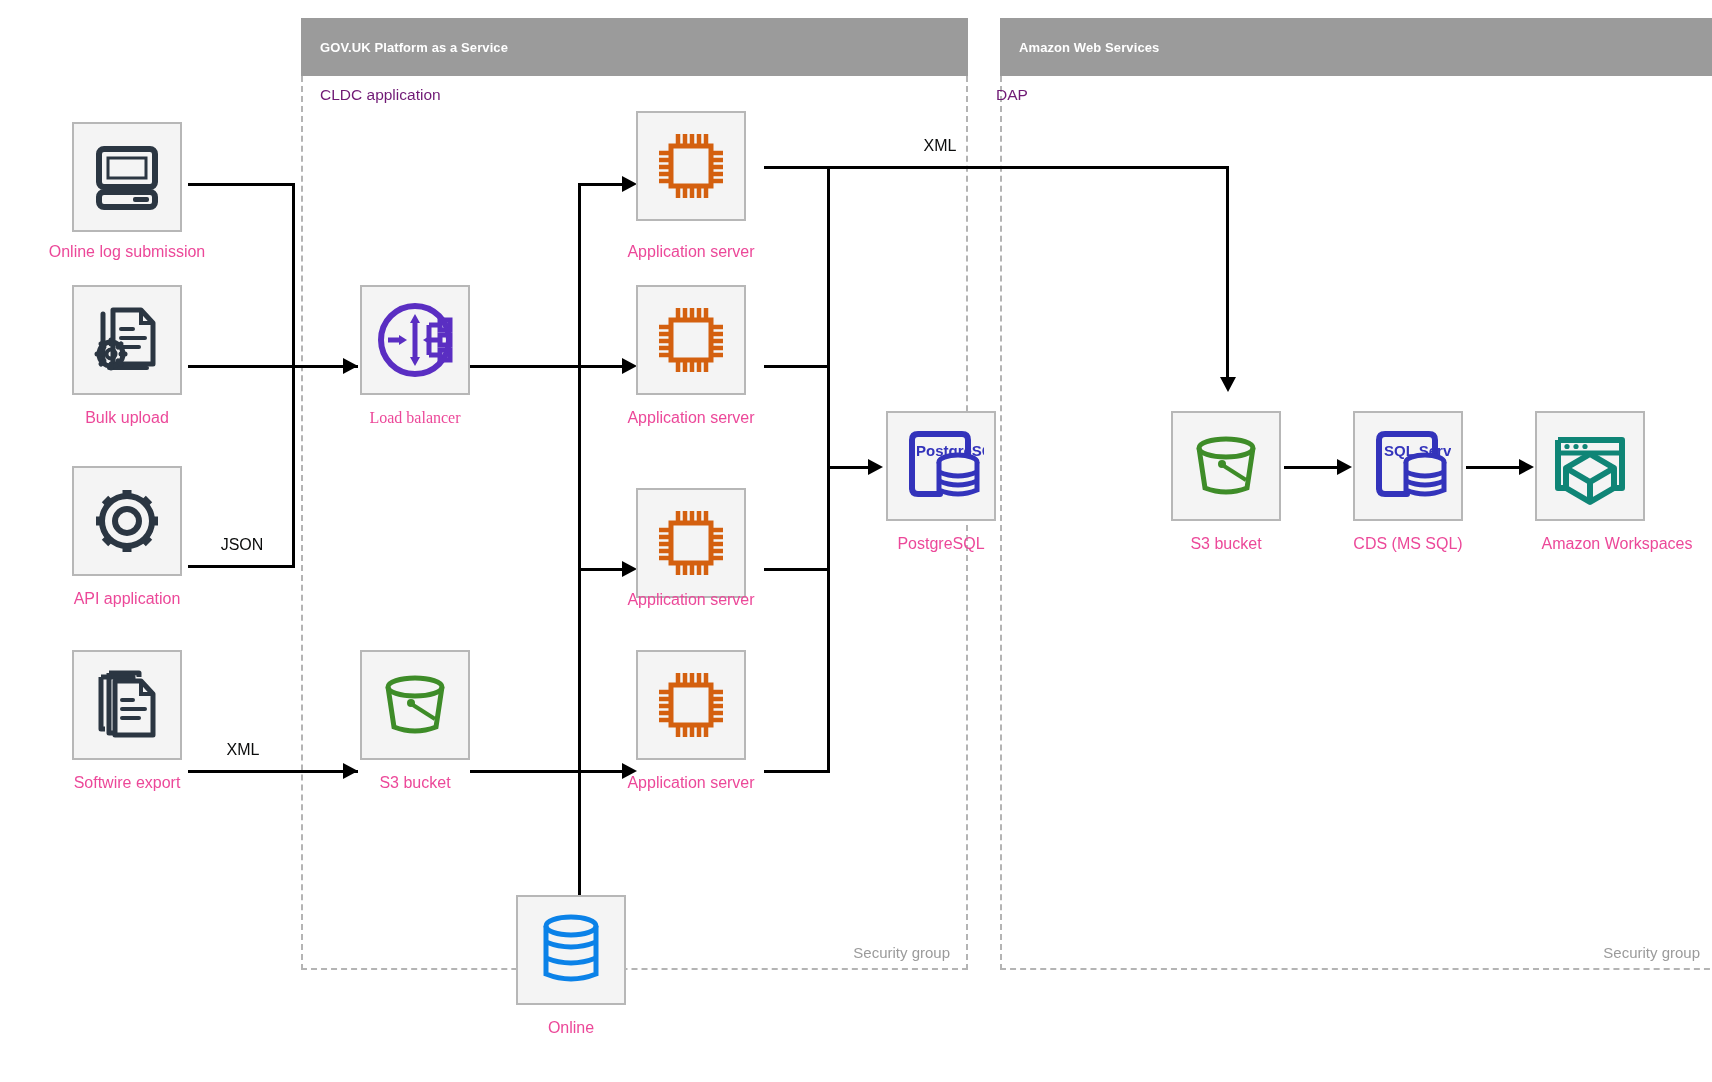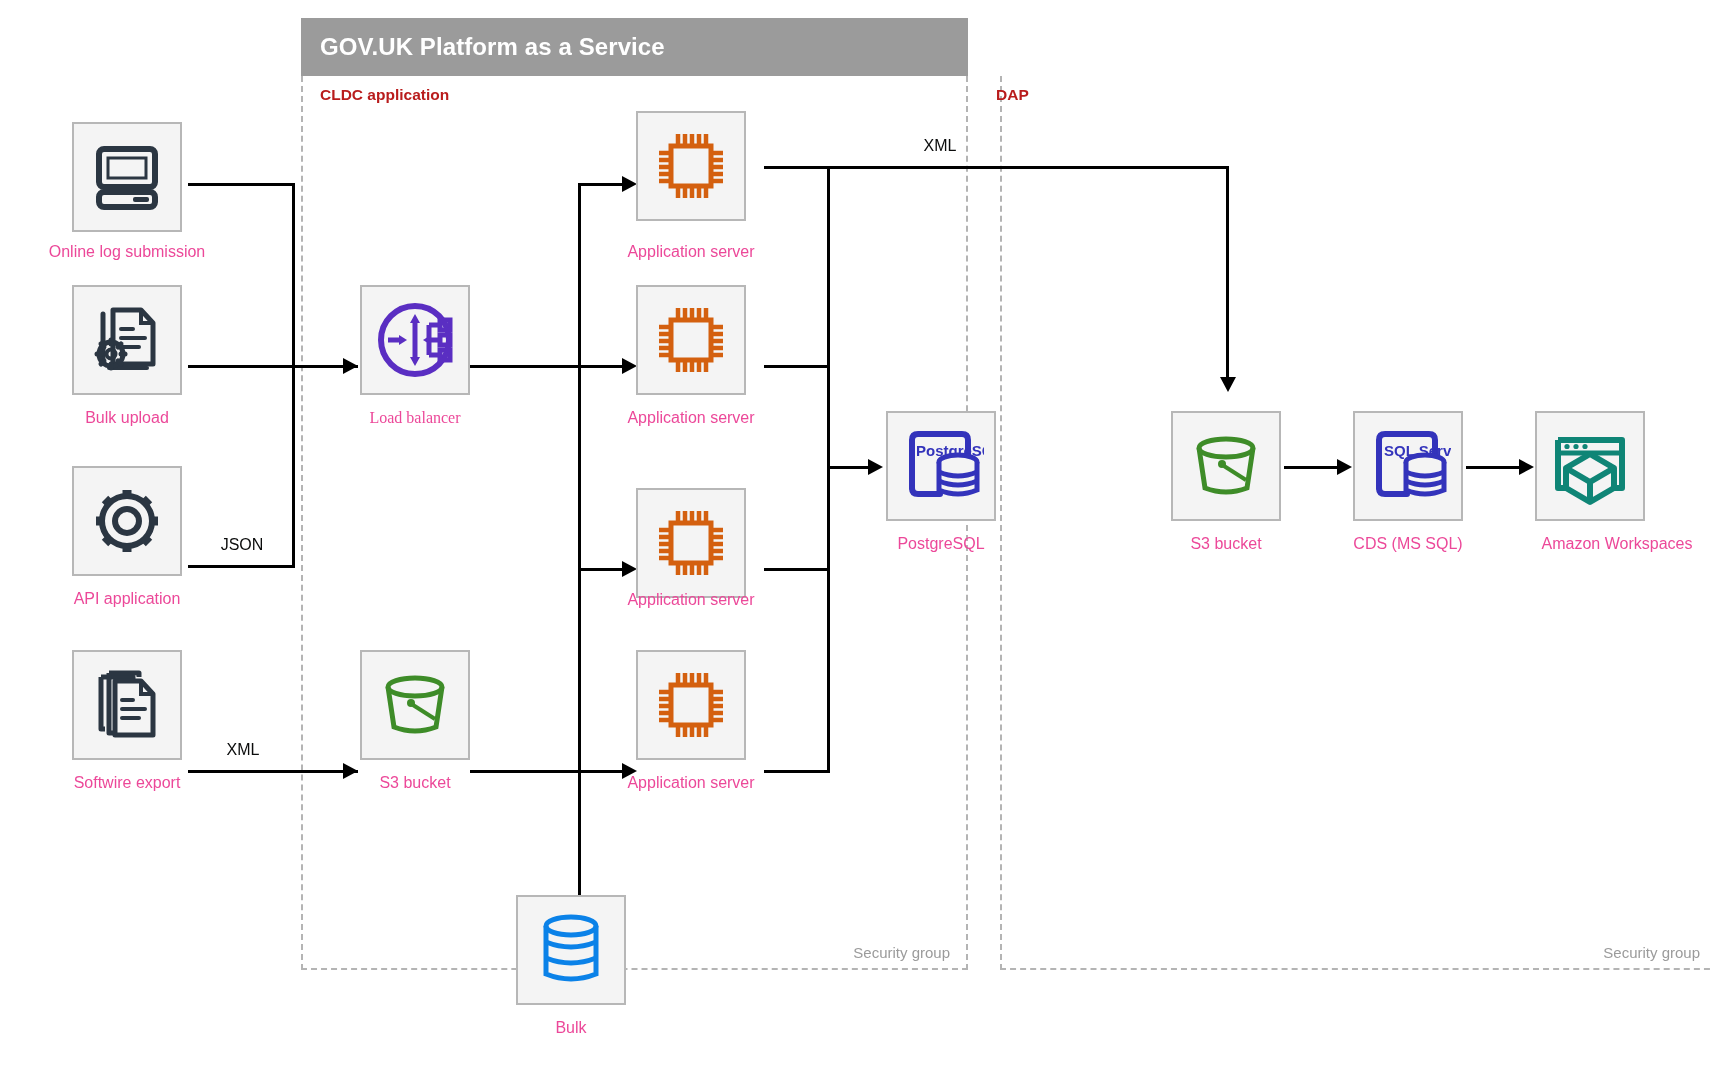--- a/index.html
+++ b/index.html
@@ -14,40 +14,40 @@
     height: 1082px;
     background: #ffffff;
     overflow: hidden;
   }
 
   
   .group-header {
     position: absolute;
     background: #9b9b9b;
     color: #ffffff;
-    font-size: 24px;
+    font-size: 13px;
     font-weight: bold;
     display: flex;
     align-items: center;
     padding-left: 19px;
     box-sizing: border-box;
     letter-spacing: 0.1px;
   }
   .group-body {
     position: absolute;
     border: 2px dashed #b4b4b4;
     border-top: none;
     box-sizing: border-box;
     background: transparent;
   }
   .group-sublabel {
     position: absolute;
     font-size: 15.5px;
-    font-weight: bold;
-    color: #b91c1c;
+    font-weight: normal;
+    color: #701a75;
   }
   .security-label {
     position: absolute;
     font-size: 15px;
     color: #9b9b9b;
     text-align: right;
   }
 
   
   .node {
@@ -107,20 +107,23 @@
 
 <div id="canvas">
 
   <div class="group-header" style="left:301px; top:18px; width:667px; height:58px;">
     <span>GOV.UK Platform as a Service</span>
   </div>
   <div class="group-body" style="left:301px; top:76px; width:667px; height:894px;"></div>
   <div class="group-sublabel" style="left:320px; top:86px;">CLDC application</div>
   <div class="security-label" style="left:700px; top:944px; width:250px;">Security group</div>
 
+  <div class="group-header" style="left:1000px; top:18px; width:712px; height:58px;">
+    <span>Amazon Web Services</span>
+  </div>
   <div class="group-body" style="left:1000px; top:76px; width:720px; height:894px;"></div>
   <div class="group-sublabel" style="left:996px; top:86px;">DAP</div>
   <div class="security-label" style="left:1450px; top:944px; width:250px;">Security group</div>
 
   <div class="edge edge-h" style="left:188px; top:183px; width:107px;"></div>
   <div class="edge edge-v" style="left:292px; top:183px; height:183px;"></div>
 
   <div class="edge edge-h" style="left:188px; top:565px; width:107px;"></div>
   <div class="edge edge-v" style="left:292px; top:365px; height:202px;"></div>
   <div class="edge-label" style="left:242px; top:536px;">JSON</div>
@@ -401,21 +404,21 @@
   <div class="node" style="left:516px; top:895px;">
     <span>
       <svg width="66" height="76" viewBox="0 0 66 76">
         <ellipse cx="33" cy="14" rx="25" ry="9" fill="none" stroke="#0b82e8" stroke-width="5"></ellipse>
         <path d="M8 14 L8 62 Q33 72 58 62 L58 14" fill="none" stroke="#0b82e8" stroke-width="5"></path>
         <path d="M8 30 Q33 40 58 30" fill="none" stroke="#0b82e8" stroke-width="5"></path>
         <path d="M8 46 Q33 56 58 46" fill="none" stroke="#0b82e8" stroke-width="5"></path>
       </svg>
     </span>
   </div>
-  <div class="node-label" style="left:571px; top:1019px;">Bulk</div>
+  <div class="node-label" style="left:571px; top:1019px;">Online</div>
 
   <div class="node" style="left:886px; top:411px;">
     <span>
       <svg width="86" height="80" viewBox="0 0 86 80">
         <path d="M14 62 L14 14 Q14 8 20 8 L64 8 Q70 8 70 14 L70 30" fill="none" stroke="#3333bb" stroke-width="6" stroke-linecap="round"></path>
         <path d="M14 62 Q14 68 20 68 L42 68" fill="none" stroke="#3333bb" stroke-width="6" stroke-linecap="round"></path>
         <text x="18" y="30" font-family="'Liberation Sans',sans-serif" font-size="15" font-weight="bold" fill="#3333bb">PostgreSQL</text>
         <ellipse cx="60" cy="36" rx="19" ry="7" fill="#f4f4f4" stroke="#3333bb" stroke-width="5"></ellipse>
         <path d="M41 36 L41 64 Q60 72 79 64 L79 36" fill="#f4f4f4" stroke="#3333bb" stroke-width="5"></path>
         <path d="M41 46 Q60 54 79 46" fill="none" stroke="#3333bb" stroke-width="5"></path>

